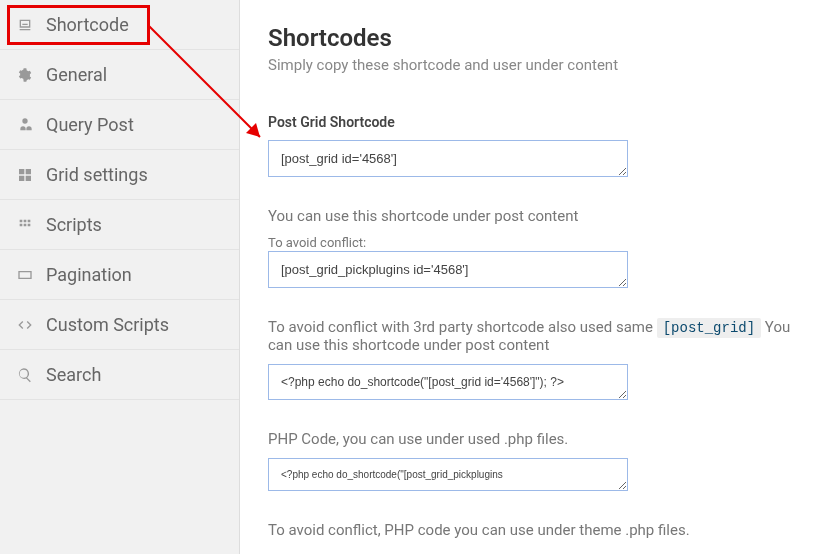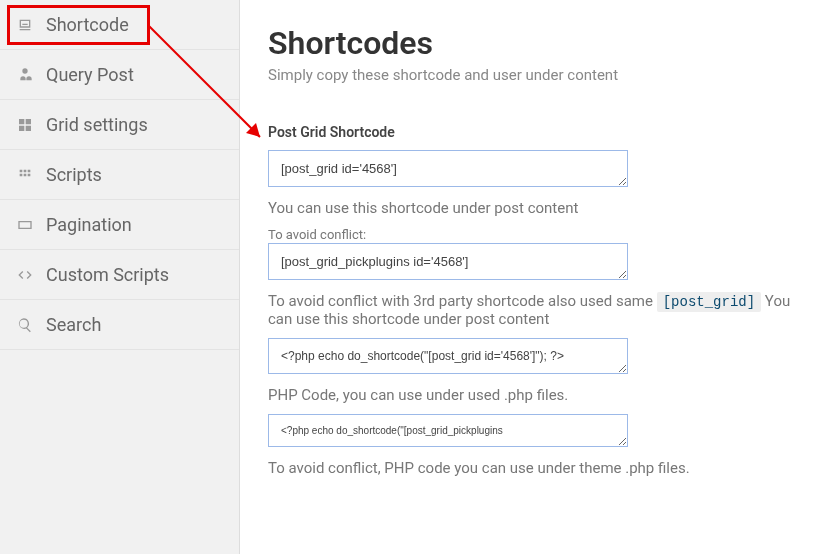--- a/index.html
+++ b/index.html
@@ -51,21 +51,21 @@
     .arrow-svg {
       position: absolute;
       pointer-events: none;
     }
     .content {
       flex: 1;
       padding: 24px 28px;
       overflow-y: auto;
     }
     .page-title {
-      font-size: 32px;
+      font-size: 24px;
       font-weight: 600;
       color: #333;
       margin-bottom: 4px;
     }
     .page-subtitle {
       font-size: 15px;
       color: #888;
       margin-bottom: 40px;
     }
     .section-label {
@@ -75,21 +75,21 @@
       margin-bottom: 10px;
     }
     .code-input {
       width: 360px;
       border: 1px solid #9cb9e8;
       background: #fff;
       padding: 10px 12px;
       font-family: Arial, sans-serif;
       font-size: 13px;
       color: #444;
-      margin-bottom: 12px;
+      margin-bottom: 30px;
       position: relative;
       resize: both;
       overflow: hidden;
     }
     .hint {
       font-size: 15px;
       color: #777;
       margin-bottom: 10px;
     }
     .hint-small {
@@ -114,20 +114,28 @@
     <span class="icon">
       <svg viewBox="0 0 24 24">
           <path d="M4 4h16v12H4V4zm2 2v8h12V6H6zm-2 12h16v2H4v-2zm4-8h8v2H8v-2z"></path>
         </svg>
     </span>
     <span>Shortcode</span>
   </div>
   <div class="sidebar-item">
     <span class="icon">
       <svg viewBox="0 0 24 24">
+          <path d="M12 8a4 4 0 100 8 4 4 0 000-8zm7.4 4c0-.5 0-.9-.1-1.3l2-1.6-2-3.4-2.4.8c-.7-.5-1.4-.9-2.2-1.2L14 2h-4l-.6 2.3c-.8.3-1.5.7-2.2 1.2l-2.4-.8-2 3.4 2 1.6c-.1.4-.1.8-.1 1.3s0 .9.1 1.3l-2 1.6 2 3.4 2.4-.8c.7.5 1.4.9 2.2 1.2L10 22h4l.6-2.3c.8-.3 1.5-.7 2.2-1.2l2.4.8 2-3.4-2-1.6c.1-.4.1-.8.2-1.3z"></path>
+        </svg>
+    </span>
+    <span>General</span>
+  </div>
+  <div class="sidebar-item">
+    <span class="icon">
+      <svg viewBox="0 0 24 24">
           <path d="M12 2a4 4 0 014 4 4 4 0 01-4 4 4 4 0 01-4-4 4 4 0 014-4zm-7 16a4 4 0 018 0v2H5v-2zm9 0a4 4 0 018 0v2h-8v-2z"></path>
         </svg>
     </span>
     <span>Query Post</span>
   </div>
   <div class="sidebar-item">
     <span class="icon">
       <svg viewBox="0 0 24 24">
           <path d="M3 3h8v8H3V3zm10 0h8v8h-8V3zM3 13h8v8H3v-8zm10 0h8v8h-8v-8z"></path>
         </svg>

